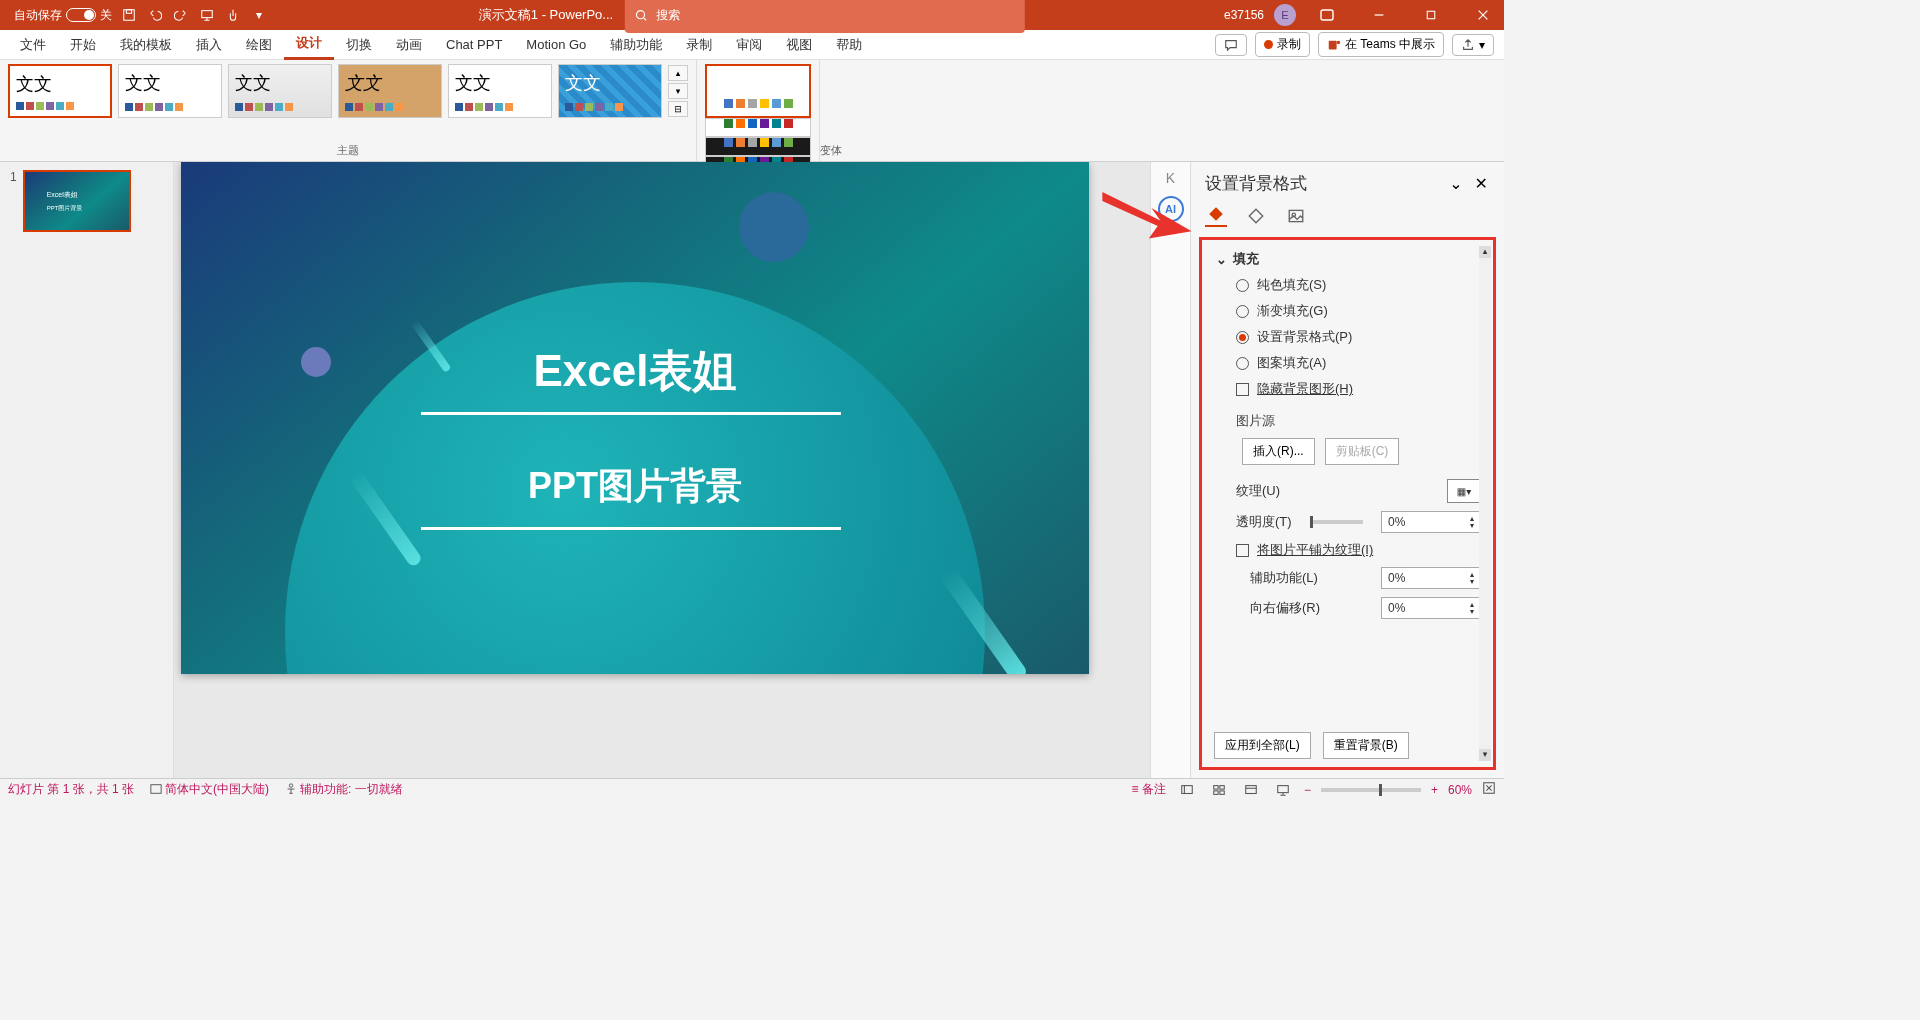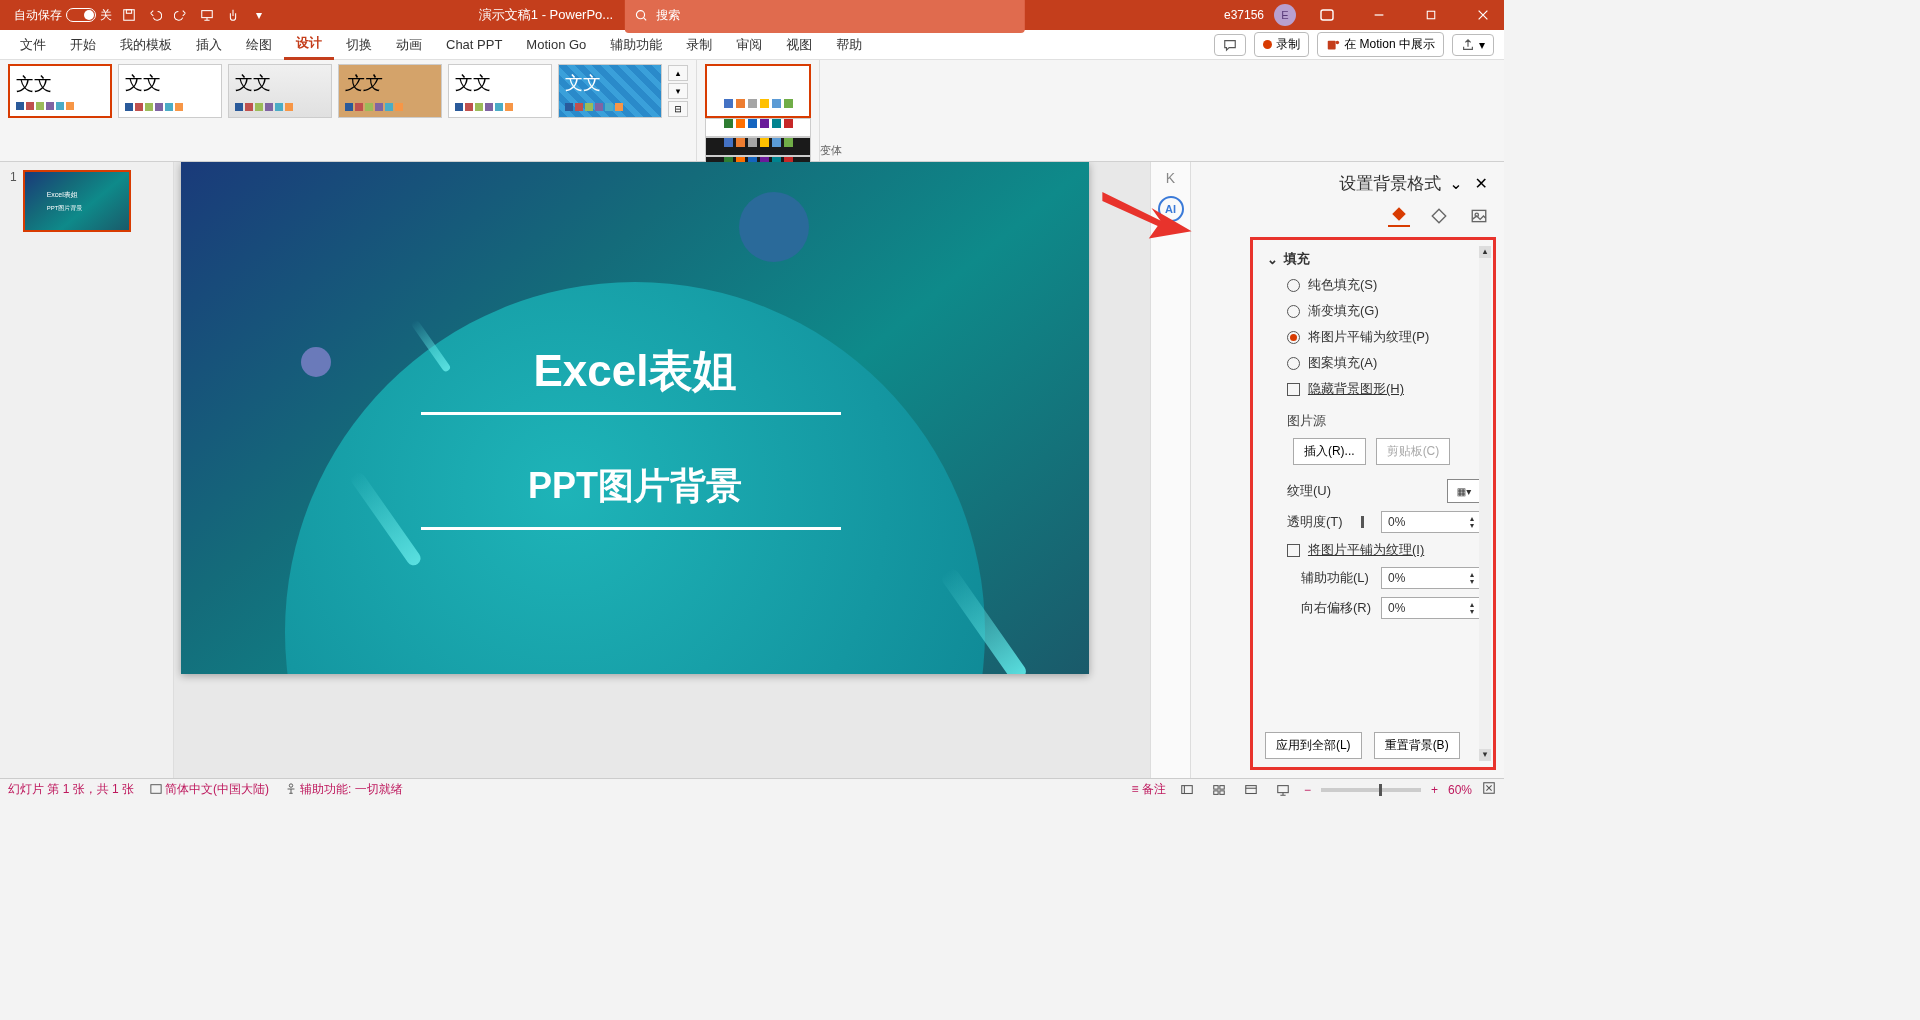--- a/index.html
+++ b/index.html
@@ -66,21 +66,21 @@
 .slide-title { position: absolute; left: 0; right: 0; top: 180px; text-align: center; color: #fff; font-size: 44px; font-weight: 700; }
 .slide-sub { position: absolute; left: 0; right: 0; top: 300px; text-align: center; color: #fff; font-size: 36px; font-weight: 600; }
 .divider { position: absolute; left: 240px; width: 420px; height: 3px; background: #fff; }
 
 .side-strip { width: 40px; background: #fafafa; border-left: 1px solid #ddd; display: flex; flex-direction: column; align-items: center; padding-top: 8px; gap: 10px; }
 
 
 .red-arrow { position: absolute; top: 192px; right: 312px; width: 90px; height: 50px; z-index: 50; }
 
 
-.format-pane { width: 314px; background: #f6f6f6; border-left: 1px solid #ddd; display: flex; flex-direction: column; align-items: flex-end; }
+.format-pane { width: 314px; background: #f6f6f6; border-left: 1px solid #ddd; display: flex; flex-direction: column; }
 .pane-header { display: flex; align-items: center; padding: 10px 12px 4px 14px; }
 .pane-title { font-size: 17px; color: #333; flex: 1; }
 .pane-tabs { display: flex; gap: 18px; padding: 6px 14px; }
 .pane-tab { width: 22px; height: 22px; cursor: pointer; display:flex; align-items:center; justify-content:center; }
 .pane-tab.active { border-bottom: 2px solid #d83b01; padding-bottom: 2px; }
 .pane-body { border: 3px solid #e8332c; margin: 4px 8px 8px 8px; flex: 1; position: relative; padding: 10px 12px 50px 14px; display: flex; flex-direction: column; gap: 8px; font-size: 13px; color: #333; overflow: hidden; }
 .pane-section-head { display: flex; align-items: center; gap: 6px; font-weight: 600; cursor: pointer; }
 .radio-row { display: flex; align-items: center; gap: 8px; padding-left: 20px; cursor: pointer; }
 .radio { width: 13px; height: 13px; border: 1px solid #555; border-radius: 50%; position: relative; }
 .radio.checked::after { content: ""; position: absolute; left: 2px; top: 2px; width: 7px; height: 7px; border-radius: 50%; background: #d83b01; }
@@ -204,21 +204,21 @@
       </span>
     <span class="pill-btn">
         <span class="record-dot"></span>
         <span>录制</span>
       </span>
     <span class="pill-btn">
         <svg viewBox="0 0 16 16" width="14" height="14" fill="#c43e1c">
           <rect x="2" y="3" width="9" height="10" rx="1"></rect>
           <circle cx="13" cy="5" r="2"></circle>
         </svg>
-        <span>在 Motion 中展示</span>
+        <span>在 Teams 中展示</span>
       </span>
     <span class="pill-btn"><svg viewBox="0 0 16 16" width="14" height="14" fill="none" stroke="#555" stroke-width="1.3">
           <path d="M8 2v8M5 5l3-3 3 3M3 10v3h10v-3"></path>
         </svg>▾</span>
   </div>
 </div>
 
 <div class="ribbon">
   <div class="ribbon-group" style="flex:0 0 auto;">
     <div class="theme-row">
@@ -287,20 +287,21 @@
             <span style="background:#4bacc6"></span>
             <span style="background:#f79646"></span>
           </div>
         </div>
       <div class="theme-nav">
           <button>▴</button>
           <button>▾</button>
           <button>⊟</button>
         </div>
     </div>
+    <div class="ribbon-group-label">主题</div>
   </div>
 
   <div class="ribbon-group">
     <div class="theme-row">
       <div class="variant-thumb sel">
           <divan class="vc-row">
             <span style="background:#4472c4"></span>
             <span style="background:#ed7d31"></span>
             <span style="background:#a5a5a5"></span>
             <span style="background:#ffc000"></span>
@@ -447,21 +448,21 @@
       <div class="radio-row">
           <span class="radio"></span>
           <span>纯色填充(S)</span>
         </div>
       <div class="radio-row">
           <span class="radio"></span>
           <span>渐变填充(G)</span>
         </div>
       <div class="radio-row">
           <span class="radio checked"></span>
-          <span>将图片平铺为纹理(P)</span>
+          <span>设置背景格式(P)</span>
         </div>
       <div class="radio-row">
           <span class="radio"></span>
           <span>图案填充(A)</span>
         </div>
       <div class="check-row">
           <span class="checkbox"></span>
           <span>隐藏背景图形(H)</span>
         </div>
 

